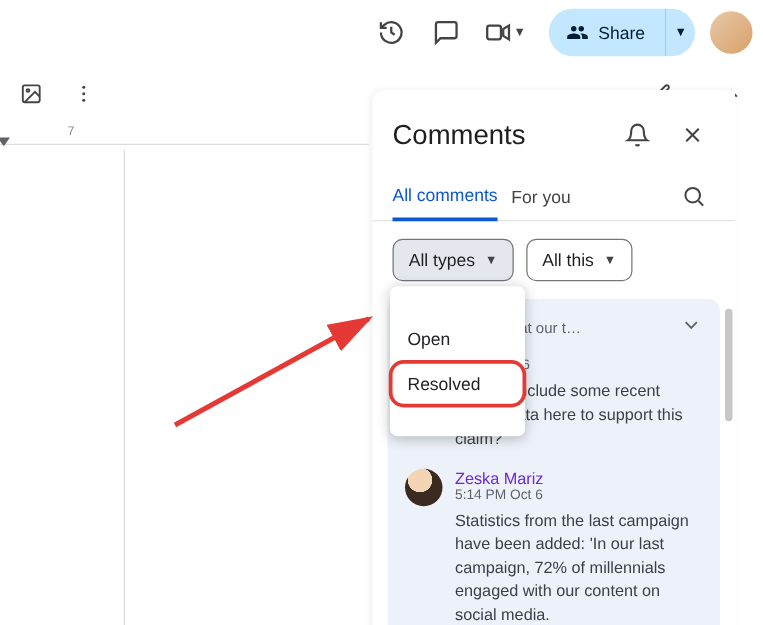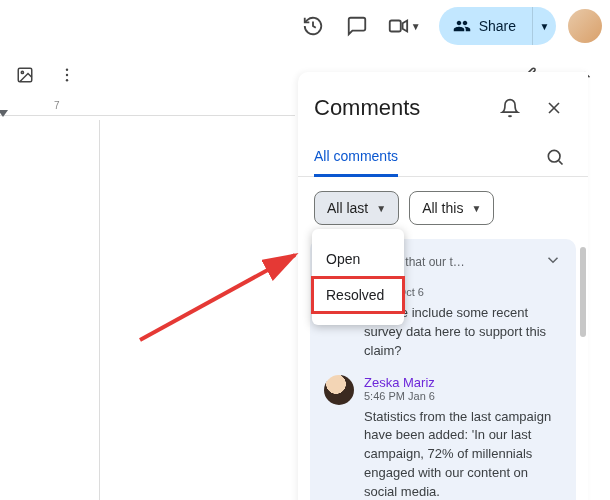--- a/index.html
+++ b/index.html
@@ -37,23 +37,23 @@
   .tabs { display:flex; align-items:center; border-bottom:1px solid #e3e3e3; padding:0 16px; gap:11px; position:relative; }
   .tab { font-size:14px; color:#444; padding:10px 0; cursor:pointer; }
   .tab.active { color:#0b57d0; font-weight:500; border-bottom:3px solid #0b57d0; margin-bottom:-1px; }
   .tabs .search-icn { margin-left:auto; width:34px; height:34px; display:flex; align-items:center; justify-content:center; cursor:pointer; color:#444; }
 
   .filter-row { display:flex; gap:10px; padding:14px 16px; position:relative; }
   .chip { height:34px; border:1px solid #747775; border-radius:8px; background:#fff; display:flex; align-items:center; padding:0 12px; gap:8px; font-size:14px; color:#1f1f1f; cursor:pointer; }
   .chip.active { background:#e4e8ee; }
   .chip .caret { font-size:10px; color:#444; }
 
-  .dropdown { position:absolute; left:14px; top:52px; width:92px; background:#fff; border-radius:6px; box-shadow: 0 2px 10px rgba(0,0,0,.25); padding:12px 0; z-index:50; }
+  .dropdown { position:absolute; left:14px; top:52px; width:108px; background:#fff; border-radius:6px; box-shadow: 0 2px 10px rgba(0,0,0,.25); padding:24px 0; z-index:50; }
   .dd-item { padding:10px 14px; font-size:14px; color:#202124; cursor:pointer; }
-  .dd-item.highlight { outline:3px solid #e53935; outline-offset:-2px; }
+  .dd-item.highlight { outline:3px solid #e53935; outline-offset:-2px;border-radius:11px; }
 
   .thread-area { flex:1; overflow:hidden; padding:0 12px 12px; position:relative; }
   .thread { background:#edf2fa; border-radius:10px; padding:12px 14px; font-size:13px; color:#3c4043; position:relative; }
   .context-row { display:flex; align-items:center; gap:8px; color:#5f6368; font-size:12px; }
   .context-row .chip-avatar { width:18px; height:18px; border-radius:50%; background:#0b8043; color:#fff; font-size:10px; display:flex; align-items:center; justify-content:center; }
   .context-row .txt { flex:1; white-space:nowrap; overflow:hidden; text-overflow:ellipsis; }
   .context-row .expand { cursor:pointer; color:#5f6368; }
   .c-entry { margin-top:14px; display:flex; gap:10px; }
   .c-entry .av { width:30px; height:30px; border-radius:50%; flex-shrink:0; }
   .av.green { background:#34a853; }
@@ -152,31 +152,32 @@
     <div class="panel-icon">
       <svg viewBox="0 0 24 24" fill="none" stroke="currentColor" stroke-width="2">
           <line x1="18" y1="6" x2="6" y2="18"></line>
           <line x1="6" y1="6" x2="18" y2="18"></line>
         </svg>
     </div>
   </div>
 
   <div class="tabs">
     <div class="tab active">All comments</div>
+    <div class="tab">For you</div>
     <div class="search-icn">
       <svg width="20" height="20" viewBox="0 0 24 24" fill="none" stroke="currentColor" stroke-width="2">
           <circle cx="11" cy="11" r="7"></circle>
           <line x1="21" y1="21" x2="16.65" y2="16.65"></line>
         </svg>
     </div>
   </div>
 
   <div class="filter-row">
     <div class="chip active">
-      <span>All last</span>
+      <span>All types</span>
       <span class="caret">▼</span>
     </div>
     <div class="chip">
       <span>All this</span>
       <span class="caret">▼</span>
     </div>
 
     <div class="dropdown">
       <div class="dd-item">Open</div>
       <div class="dd-item highlight">Resolved</div>
@@ -204,21 +205,21 @@
           </div>
           <div class="c-body">Can we include some recent survey data here to support this claim?</div>
         </div>
       </div>
 
       <div class="c-entry">
         <div class="av photo"></div>
         <div style="flex:1">
           <div class="c-meta">
             <div class="name">Zeska Mariz</div>
-            <div class="time">5:46 PM Jan 6</div>
+            <div class="time">5:14 PM Oct 6</div>
           </div>
           <div class="c-body">Statistics from the last campaign have been added: 'In our last campaign, 72% of millennials engaged with our content on social media.</div>
         </div>
       </div>
     </div>
     <div class="scroll-thumb"></div>
   </div>
 </div>
 
 <svg class="arrow-overlay" viewBox="0 0 190 120">

